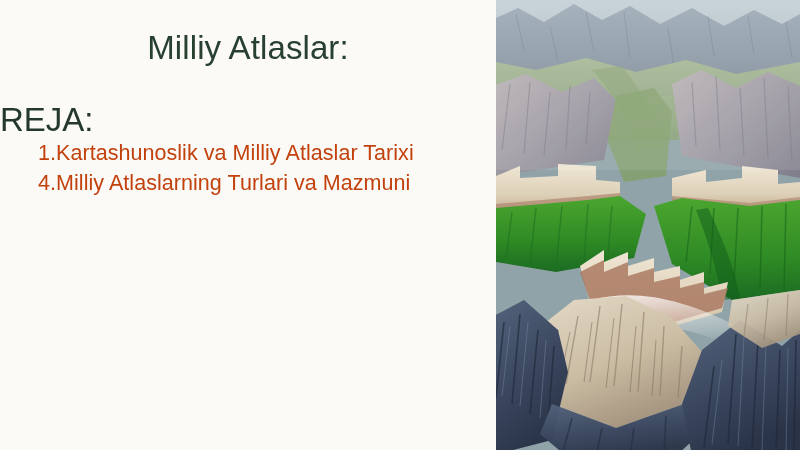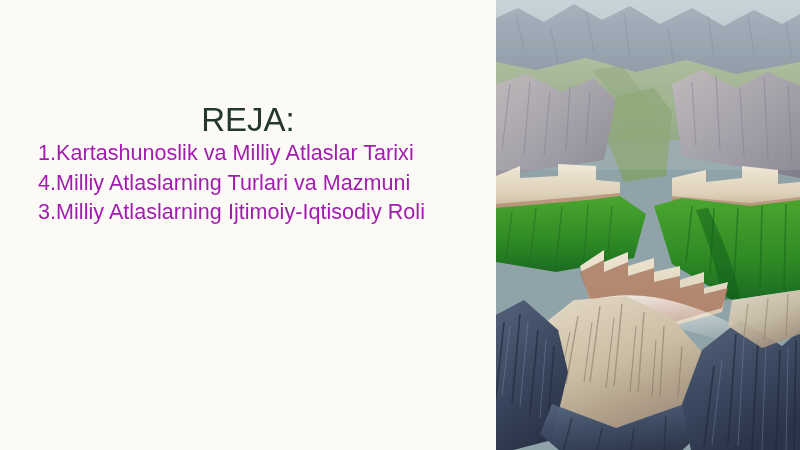--- a/index.html
+++ b/index.html
@@ -41,40 +41,39 @@
     line-height: 40px;
     font-weight: 400;
     color: #27402f;
     letter-spacing: 0.1px;
   }
   #subtitle {
     position: absolute;
     left: 0;
     top: 100px;
     width: 496px;
-    text-align: center;
     font-size: 33px;
     line-height: 40px;
     font-weight: 400;
     color: #24382c;
   }
   #agenda-list {
     position: absolute;
     left: 38px;
     top: 139px;
     width: 430px;
     margin: 0;
     padding: 0;
     list-style: none;
   }
   #agenda-list li {
     font-size: 21.5px;
     line-height: 29.5px;
     font-weight: 400;
-    color: #a21caf;
+    color: #c2410c;
     letter-spacing: 0.05px;
     white-space: pre-line;
   }
 
   
   #terrain-figure {
     position: absolute;
     left: 496px;
     top: 0;
     width: 304px;
@@ -88,27 +87,27 @@
     height: 450px;
   }
 </style>
 </head>
 <body>
 
 <div id="slide">
 
   <div id="text-panel">
 
+    <div id="slide-title">Milliy Atlaslar:</div>
 
     <div id="subtitle">REJA:</div>
 
     <ul id="agenda-list">
       <li>1.Kartashunoslik va Milliy Atlaslar Tarixi</li>
       <li>4.Milliy Atlaslarning Turlari va Mazmuni</li>
-      <li>3.Milliy Atlaslarning Ijtimoiy-Iqtisodiy Roli</li>
     </ul>
   </div>
 
   <div id="terrain-figure">
     <svg id="terrain-svg" viewBox="0 0 304 450" preserveAspectRatio="xMidYMid slice">
       <defs>
         <linearGradient id="gHaze" x1="0" y1="0" x2="0" y2="1">
           <stop offset="0%" stop-color="#c3d0d6"></stop>
           <stop offset="55%" stop-color="#a9b9bd"></stop>
           <stop offset="100%" stop-color="#9bb0a6"></stop>

